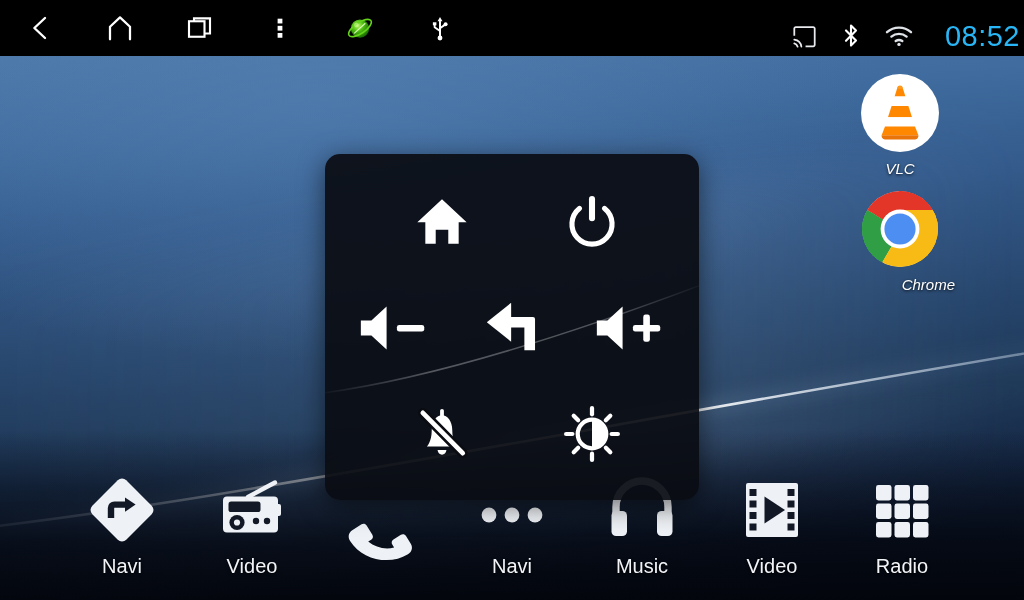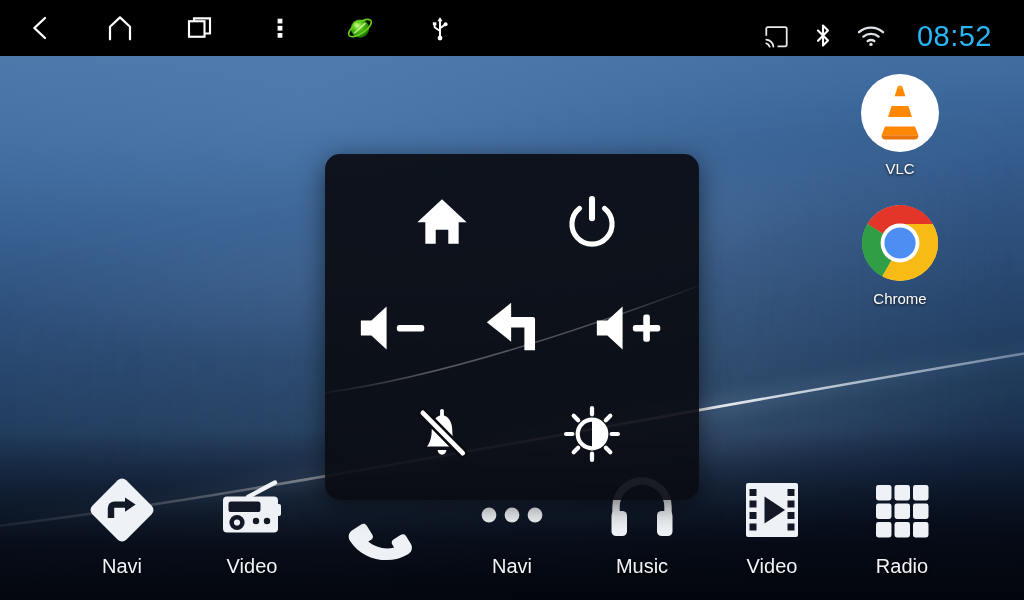--- a/index.html
+++ b/index.html
@@ -45,38 +45,38 @@
   #statusbar{
     position:absolute; left:0; top:0; width:1024px; height:56px;
     background:#000; display:flex; align-items:center;
   }
   .sb-btn{
     width:80px; height:56px; display:flex; align-items:center; justify-content:center;
   }
   .sb-icon{ display:block; }
   #sb-right{
     position:absolute; right:0; top:0; height:72px;
-    display:flex; align-items:center; gap:22px; padding-right:32px;
+    display:flex; align-items:center; gap:22px; padding-right:4px;
   }
   #clock{
     color:#29b6f6; font-size:29px; font-weight:400; letter-spacing:.5px;
     margin-left:10px; font-family:"Liberation Sans", sans-serif;
   }
 
   
   .shortcut{
-    position:absolute; width:110px; text-align:center;
+    position:absolute; width:110px; text-align:center;font-style:italic;
   }
   .shortcut .ic{ width:80px; height:80px; margin:0 auto; }
   .shortcut .lbl{
     margin-top:7px; color:#fff; font-size:15px;
     text-shadow:0 1px 3px rgba(0,0,0,.85);
   }
   #sc-vlc{ left:845px; top:73px; }
-  #sc-chrome{ left:845px; top:203px; }
+  #sc-chrome{ left:845px; top:189px;text-align:right; }
 
   
   #popup{
     position:absolute; left:325px; top:154px; width:374px; height:346px;
     background:rgba(10,12,18,.93);
     border-radius:15px;
     display:grid;
     grid-template-columns:1fr 1fr;
     grid-template-rows:1fr 1fr 1fr;
     align-items:center; justify-items:center;

